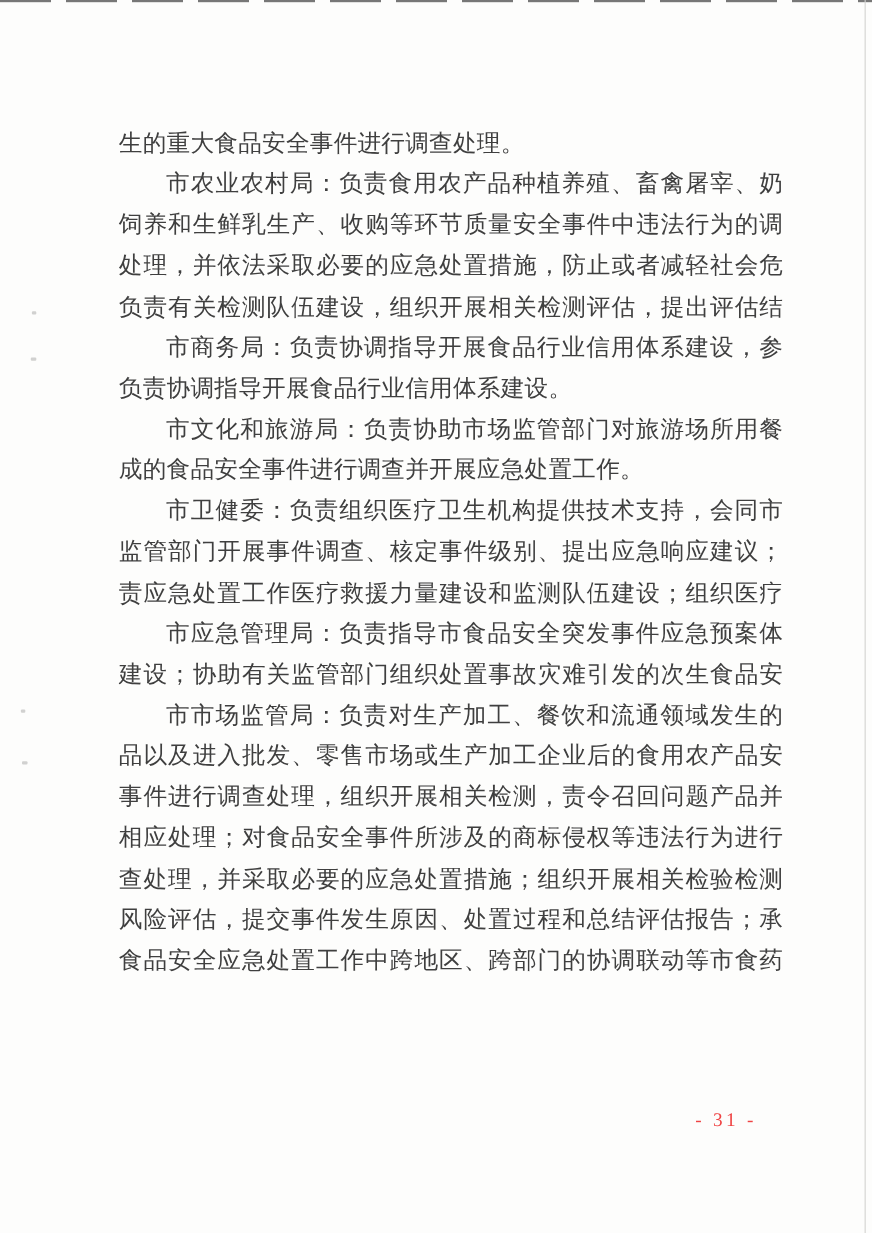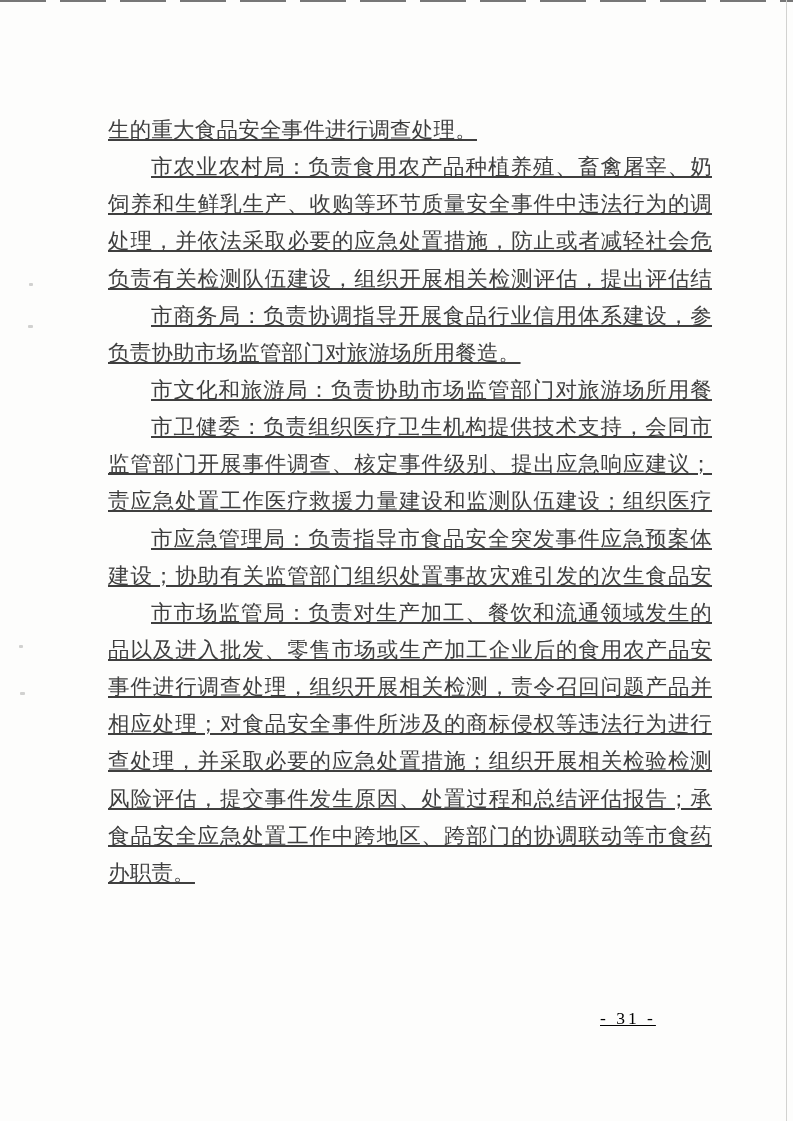--- a/index.html
+++ b/index.html
@@ -1,15 +1,15 @@
 <!DOCTYPE html>
 <html><head>
 <meta charset="utf-8">
 <style>
-  * { margin: 0; padding: 0; box-sizing: border-box; text-decoration: underline; }
+  * { margin: 0; padding: 0; box-sizing: border-box; }
   html, body {
     width: 793px; height: 1121px;
     background: #fdfdfc;
     overflow: hidden;
     font-family: "Liberation Serif", "DejaVu Serif", serif;
   }
   .page {
     position: relative;
     width: 793px; height: 1121px;
     background: #fdfdfc;
@@ -52,22 +52,23 @@
   .line { height: 37.15px; overflow: hidden; }
   .line.fill {
     text-align: justify;
     text-align-last: justify;
   }
   .line.indent { padding-left: 43px; }
   .page-number {
     position: absolute;
     left: 600px; top: 1008px;
     width: 120px;
+    text-align: center;
     font-size: 17.5px;
-    color: #000000;
+    color: #ef4444;
     letter-spacing: 3px;
     font-family: "Liberation Serif", "DejaVu Serif", serif;
   }
 </style>
 </head>
 <body>
 
 <div class="page">
 
   <div class="scan-top-edge"></div>
@@ -77,32 +78,32 @@
   <div class="speck speck3"></div>
   <div class="speck speck4"></div>
 
   <div class="doc-text">
     <div class="line">生的重大食品安全事件进行调查处理。</div>
     <div class="line indent fill">市农业农村局：负责食用农产品种植养殖、畜禽屠宰、奶畜</div>
     <div class="line fill">饲养和生鲜乳生产、收购等环节质量安全事件中违法行为的调查</div>
     <div class="line fill">处理，并依法采取必要的应急处置措施，防止或者减轻社会危害；</div>
     <div class="line fill">负责有关检测队伍建设，组织开展相关检测评估，提出评估结论。</div>
     <div class="line indent fill">市商务局：负责协调指导开展食品行业信用体系建设，参与</div>
-    <div class="line">负责协助市场监管部门对旅游场所用餐造。</div>
+    <div class="line">负责协调指导开展食品行业信用体系建设。</div>
     <div class="line indent fill">市文化和旅游局：负责协助市场监管部门对旅游场所用餐造</div>
+    <div class="line">成的食品安全事件进行调查并开展应急处置工作。</div>
     <div class="line indent fill">市卫健委：负责组织医疗卫生机构提供技术支持，会同市场</div>
     <div class="line fill">监管部门开展事件调查、核定事件级别、提出应急响应建议；负</div>
     <div class="line fill">责应急处置工作医疗救援力量建设和监测队伍建设；组织医疗救</div>
     <div class="line indent fill">市应急管理局：负责指导市食品安全突发事件应急预案体系</div>
     <div class="line fill">建设；协助有关监管部门组织处置事故灾难引发的次生食品安全</div>
     <div class="line indent fill">市市场监管局：负责对生产加工、餐饮和流通领域发生的食</div>
     <div class="line fill">品以及进入批发、零售市场或生产加工企业后的食用农产品安全</div>
     <div class="line fill">事件进行调查处理，组织开展相关检测，责令召回问题产品并作</div>
     <div class="line fill">相应处理；对食品安全事件所涉及的商标侵权等违法行为进行调</div>
     <div class="line fill">查处理，并采取必要的应急处置措施；组织开展相关检验检测和</div>
     <div class="line fill">风险评估，提交事件发生原因、处置过程和总结评估报告；承担</div>
     <div class="line fill">食品安全应急处置工作中跨地区、跨部门的协调联动等市食药安</div>
-    <div class="line">办职责。</div>
   </div>
 
   <div class="page-number">- 31 -</div>
 
 </div>
 
 </body></html>

